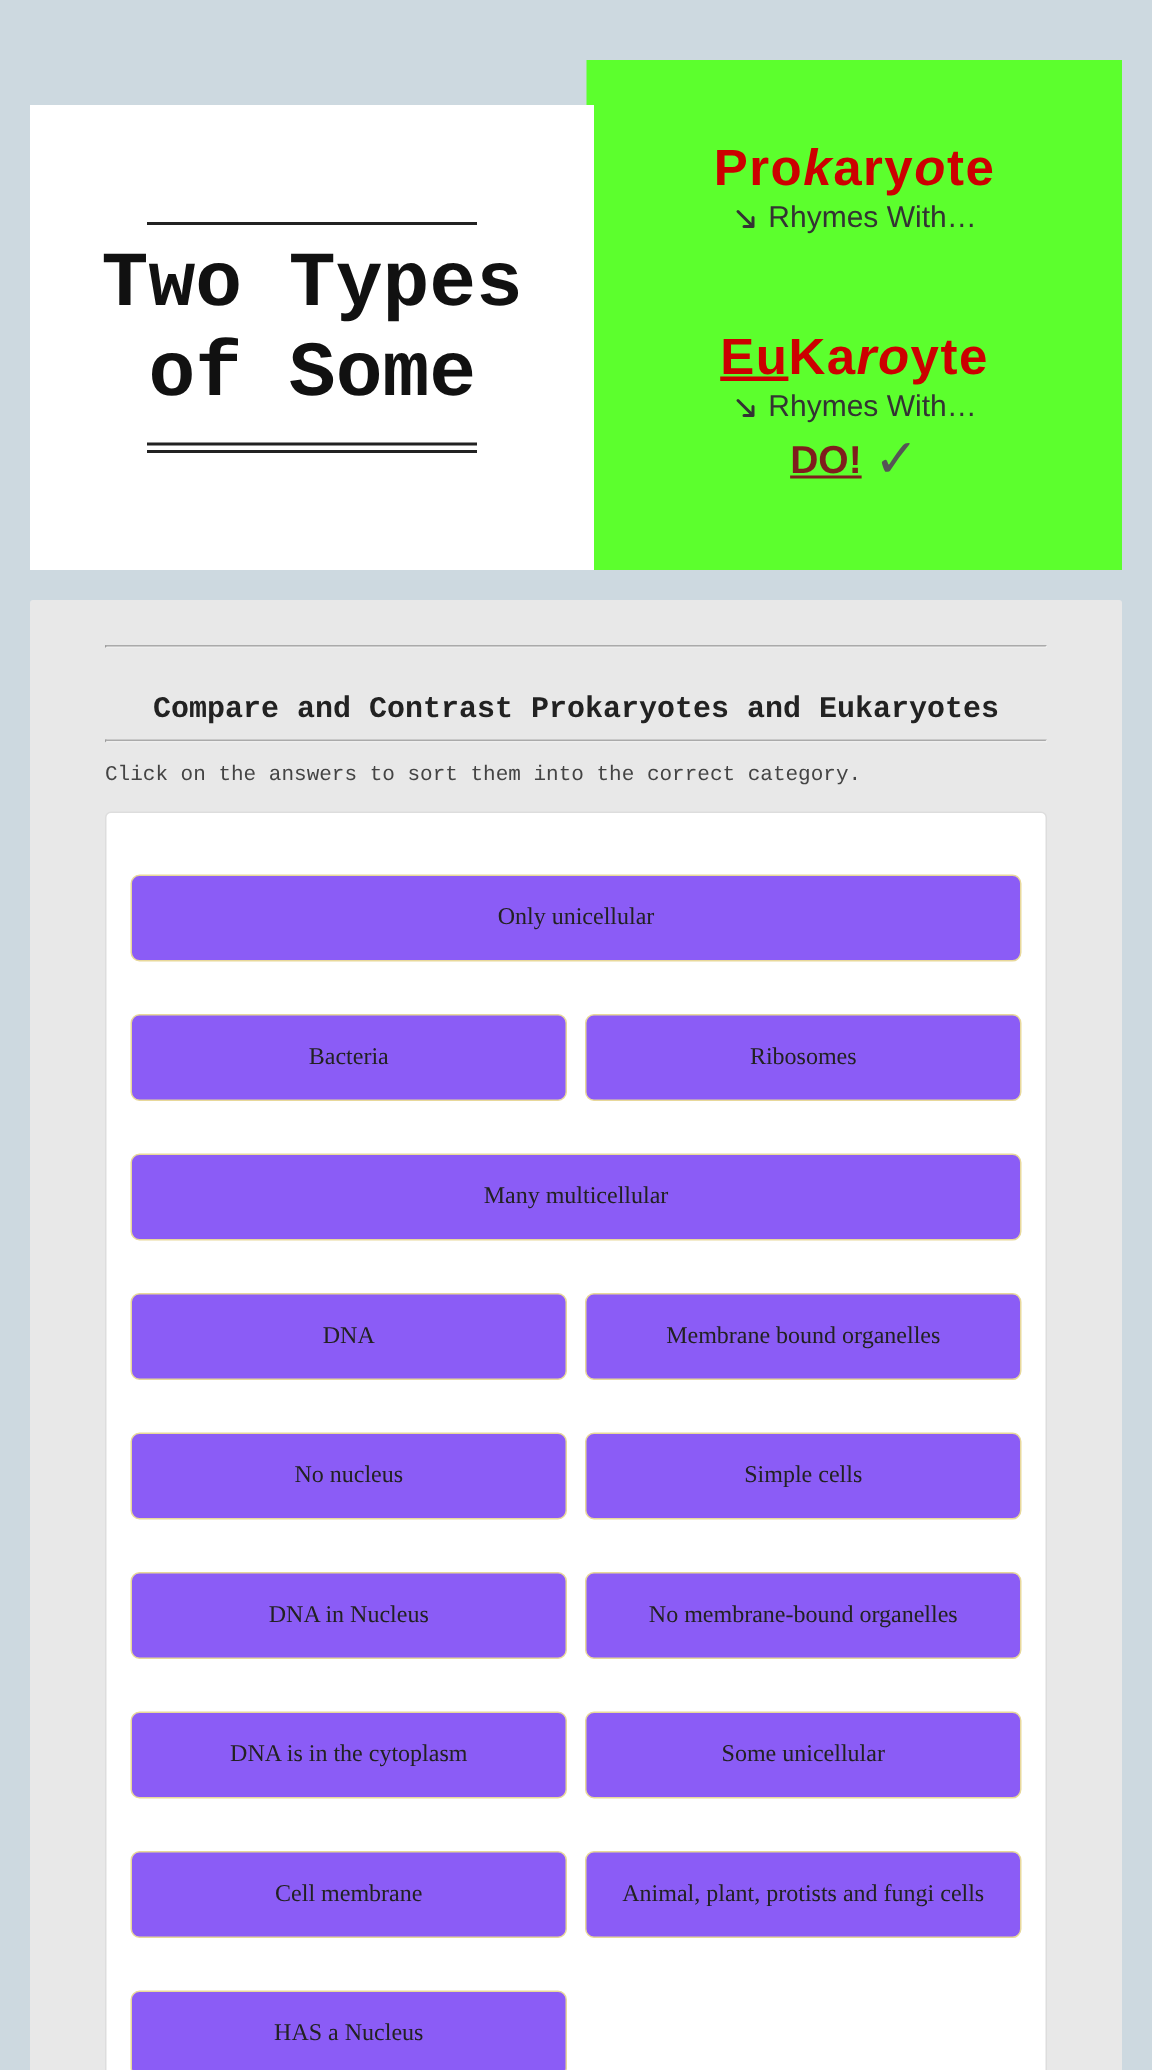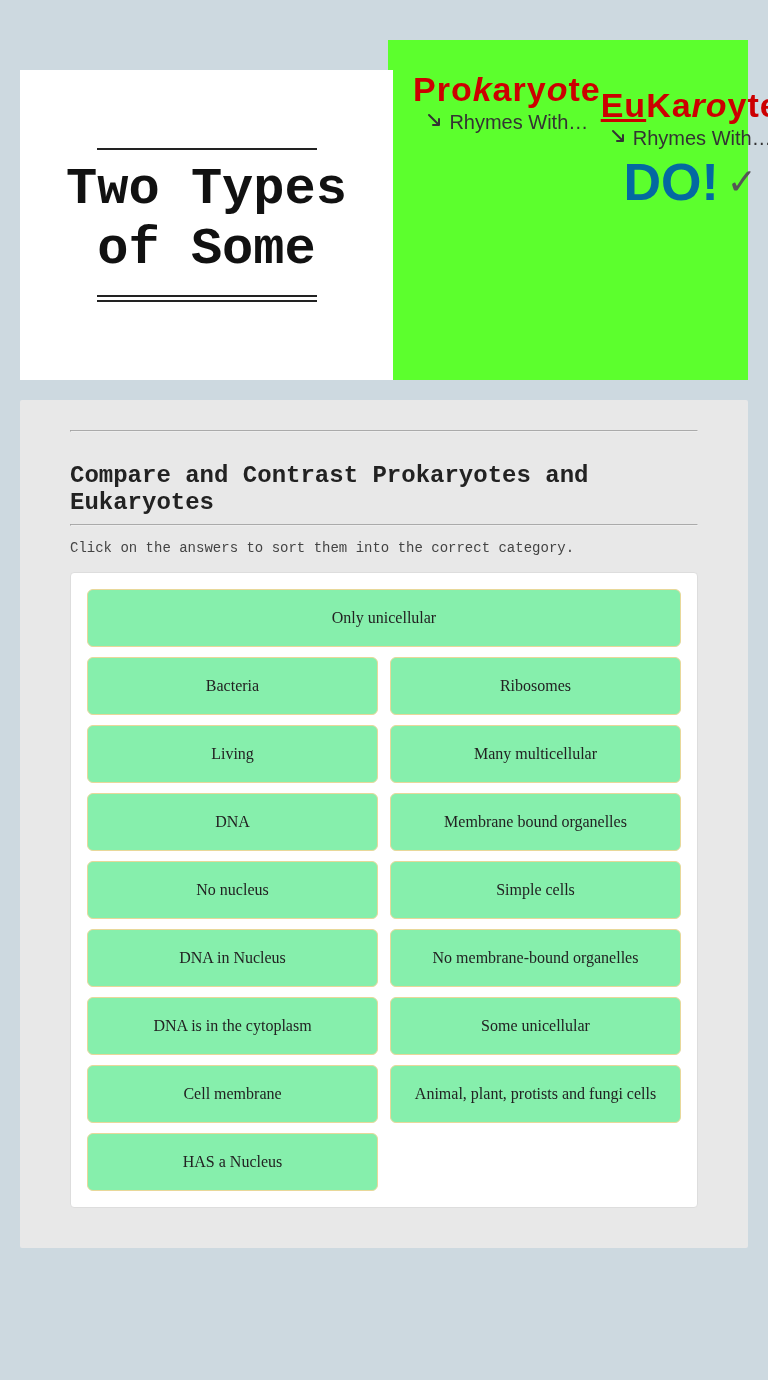--- a/index.html
+++ b/index.html
@@ -62,21 +62,21 @@
       width: 220px;
       border-top: 2.5px solid #222;
     }
 
     
     .rhyme-card {
       background: #5cff2d;
       width: 360px;
       min-height: 340px;
       display: flex;
-      flex-direction: row;
+      flex-direction: column;
       justify-content: space-around;
       padding: 30px 25px;
       margin-left: -5px;
     }
 
     .rhyme-block {
       display: flex;
       flex-direction: column;
       align-items: center;
       gap: 2px;
@@ -94,43 +94,44 @@
     .rhyme-word .eu {
       text-decoration: underline;
     }
 
     .rhymes-with {
       font-size: 20px;
       font-family: 'Comic Sans MS', cursive, sans-serif;
       color: #333;
       text-align: center;
       display: flex;
-      align-items: flex-start;
+      align-items: flex-end;
       gap: 4px;
     }
 
     .arrow-row {
       display: flex;
       align-items: center;
       justify-content: center;
       gap: 8px;
     }
 
     .no-text {
       font-size: 40px;
       font-weight: bold;
       font-family: 'Comic Sans MS', cursive, sans-serif;
       color: #cc0000;
     }
 
     .do-text {
-      font-size: 52px;
+      font-size: 26px;
       font-weight: bold;
       font-family: 'Comic Sans MS', cursive, sans-serif;
-      color: #0369a1;
+      color: #7f1d1d;
+      text-decoration: underline;
     }
 
     .x-mark {
       font-size: 36px;
       color: #555;
       font-weight: lighter;
     }
 
     .check-mark {
       font-size: 36px;
@@ -152,24 +153,25 @@
       line-height: 1.5;
       margin-bottom: 16px;
     }
 
     .attribution-line {
       border-top: 1.5px solid #aaa;
       margin-bottom: 30px;
     }
 
     .section-title {
-      font-size: 24px;
+      font-size: 20px;
       font-family: 'Courier New', monospace;
       color: #222;
       margin-bottom: 8px;
+      text-align: center;
     }
 
     .section-divider {
       border-top: 1.5px solid #aaa;
       margin-bottom: 14px;
     }
 
     .click-instruction {
       font-size: 14px;
       font-family: 'Courier New', monospace;
@@ -190,35 +192,36 @@
       flex-direction: row;
       gap: 12px;
       margin-bottom: 10px;
     }
 
     .answer-row:last-child {
       margin-bottom: 0;
     }
 
     .answer-cell {
-      background: #86efac;
+      background: #8b5cf6;
       border: 1px solid #e8d89a;
       border-radius: 6px;
       flex: 1;
       padding: 16px 10px;
       text-align: center;
       font-size: 16px;
       font-family: Georgia, serif;
       color: #222;
       cursor: pointer;
       line-height: 1.4;
       min-height: 58px;
       display: flex;
       align-items: center;
       justify-content: center;
+      margin-top: 25px;
     }
 
     .answer-cell.single {
       flex: 0 0 calc(50% - 6px);
       max-width: calc(50% - 6px);
     }
   </style>
 </head>
 <body>
 
@@ -277,21 +280,20 @@
   <div class="answer-grid">
 
   <div class="answer-row">
         <div class="answer-cell">Only unicellular</div>
       </div>
       <div class="answer-row">
         <div class="answer-cell">Bacteria</div>
         <div class="answer-cell">Ribosomes</div>
       </div>
       <div class="answer-row">
-        <div class="answer-cell">Living</div>
         <div class="answer-cell">Many multicellular</div>
       </div>
       <div class="answer-row">
         <div class="answer-cell">DNA</div>
         <div class="answer-cell">Membrane bound organelles</div>
       </div>
       <div class="answer-row">
         <div class="answer-cell">No nucleus</div>
         <div class="answer-cell">Simple cells</div>
       </div>

